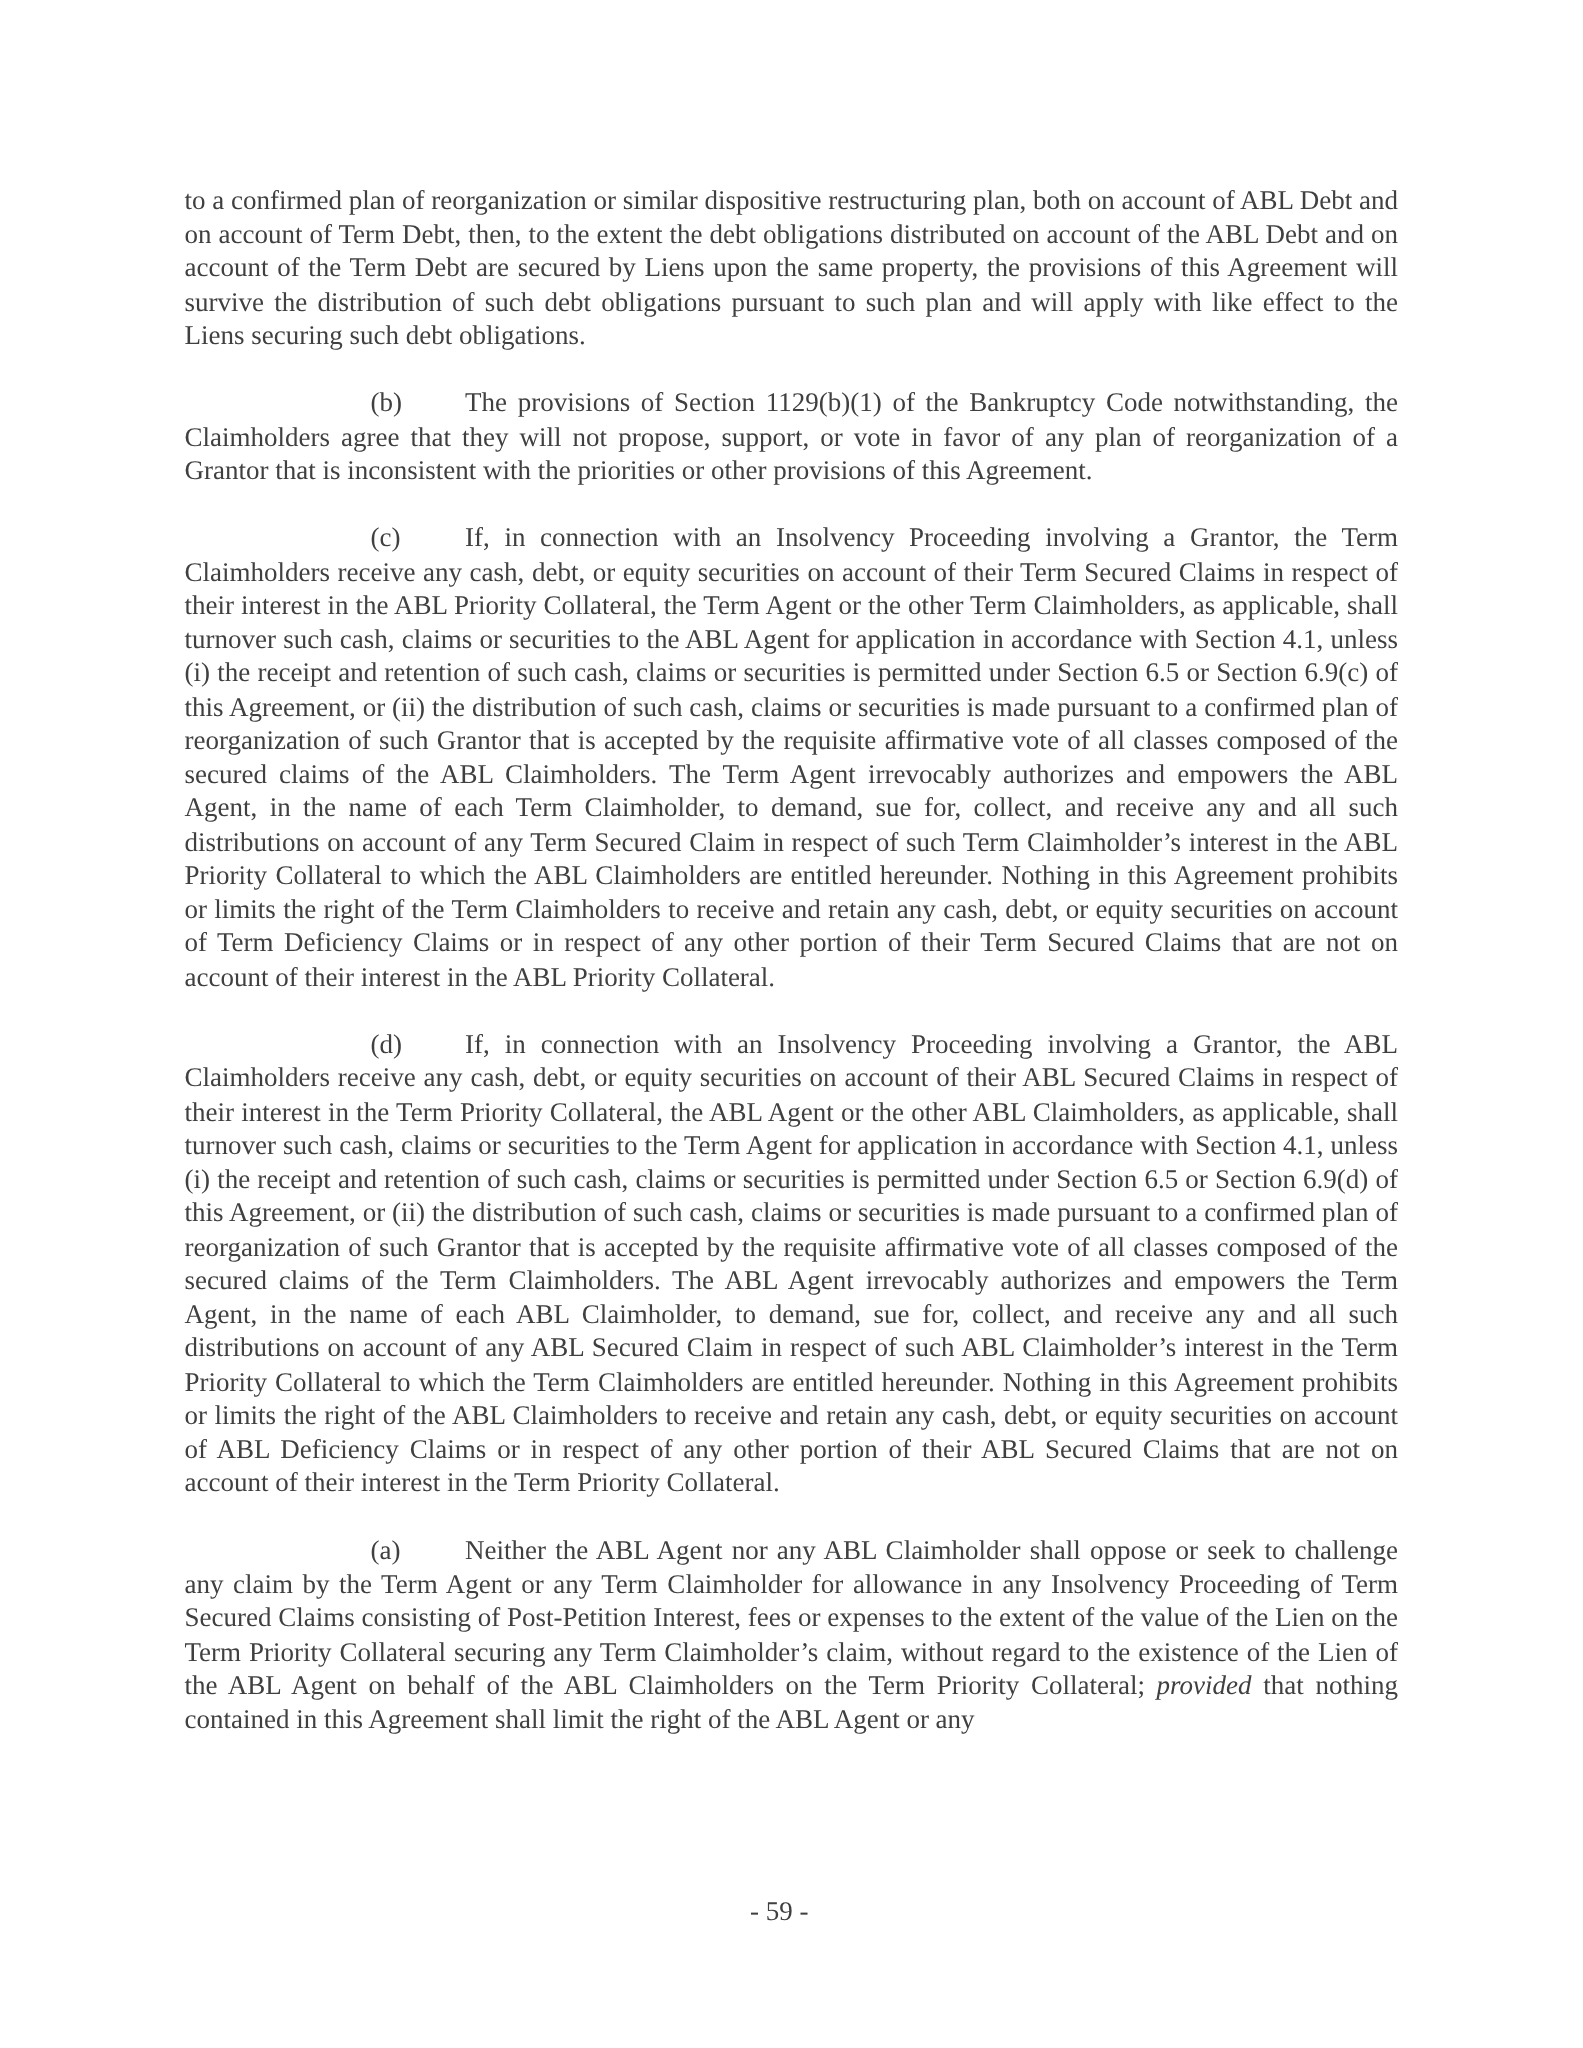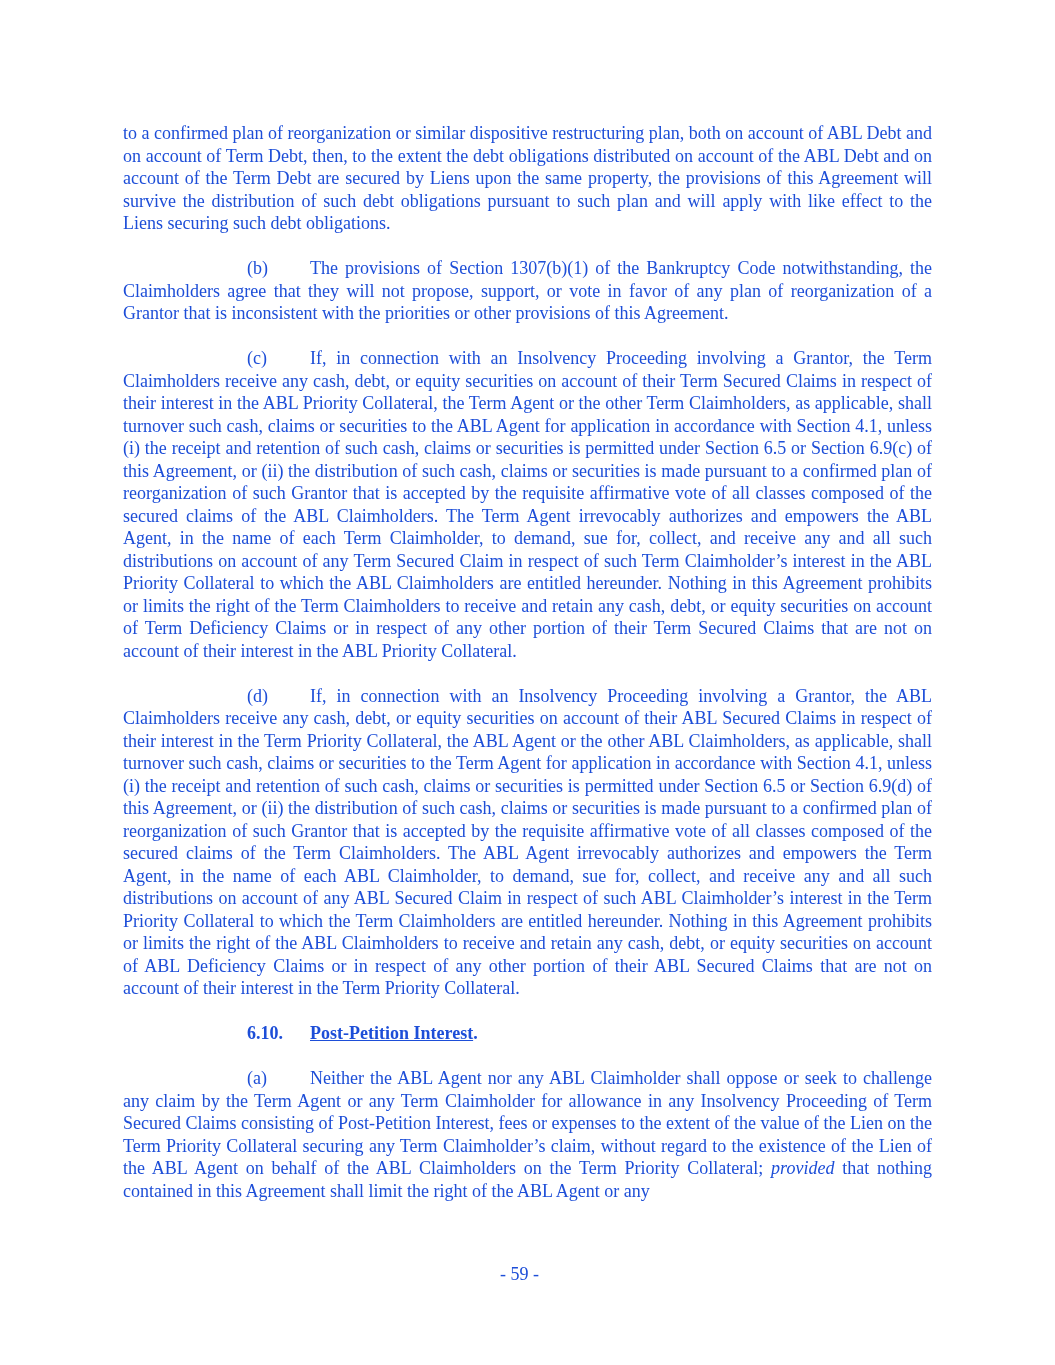--- a/index.html
+++ b/index.html
@@ -5,21 +5,21 @@
   * { margin: 0; padding: 0; box-sizing: border-box; }
   html, body {
     background: #ffffff;
   }
   .page {
     position: relative;
     width: 1055px;
     height: 1365px;
     margin: 0 auto;
     background: #ffffff;
-    color: #1d4ed8;
+    color: #404040;
     font-family: "Liberation Serif", "DejaVu Serif", serif;
     font-size: 18px;
     line-height: 22.5px;
     overflow: hidden;
   }
   .content {
     position: absolute;
     left: 123px;
     top: 122px;
     width: 809px;
@@ -58,26 +58,25 @@
   }
 </style>
 </head>
 <body>
 
 <div class="page">
   <div class="content">
 
     <p class="body-text">to a confirmed plan of reorganization or similar dispositive restructuring plan, both on account of ABL Debt and on account of Term Debt, then, to the extent the debt obligations distributed on account of the ABL Debt and on account of the Term Debt are secured by Liens upon the same property, the provisions of this Agreement will survive the distribution of such debt obligations pursuant to such plan and will apply with like effect to the Liens securing such debt obligations.</p>
 
-    <p class="body-text"><span class="para-label">(b)</span><span>The provisions of Section 1307(b)(1) of the Bankruptcy Code notwithstanding, the Claimholders agree that they will not propose, support, or vote in favor of any plan of reorganization of a Grantor that is inconsistent with the priorities or other provisions of this Agreement.</span></p>
+    <p class="body-text"><span class="para-label">(b)</span><span>The provisions of Section 1129(b)(1) of the Bankruptcy Code notwithstanding, the Claimholders agree that they will not propose, support, or vote in favor of any plan of reorganization of a Grantor that is inconsistent with the priorities or other provisions of this Agreement.</span></p>
 
     <p class="body-text"><span class="para-label">(c)</span><span>If, in connection with an Insolvency Proceeding involving a Grantor, the Term Claimholders receive any cash, debt, or equity securities on account of their Term Secured Claims in respect of their interest in the ABL Priority Collateral, the Term Agent or the other Term Claimholders, as applicable, shall turnover such cash, claims or securities to the ABL Agent for application in accordance with Section 4.1, unless (i) the receipt and retention of such cash, claims or securities is permitted under Section 6.5 or Section 6.9(c) of this Agreement, or (ii) the distribution of such cash, claims or securities is made pursuant to a confirmed plan of reorganization of such Grantor that is accepted by the requisite affirmative vote of all classes composed of the secured claims of the ABL Claimholders. The Term Agent irrevocably authorizes and empowers the ABL Agent, in the name of each Term Claimholder, to demand, sue for, collect, and receive any and all such distributions on account of any Term Secured Claim in respect of such Term Claimholder’s interest in the ABL Priority Collateral to which the ABL Claimholders are entitled hereunder. Nothing in this Agreement prohibits or limits the right of the Term Claimholders to receive and retain any cash, debt, or equity securities on account of Term Deficiency Claims or in respect of any other portion of their Term Secured Claims that are not on account of their interest in the ABL Priority Collateral.</span></p>
 
     <p class="body-text"><span class="para-label">(d)</span><span>If, in connection with an Insolvency Proceeding involving a Grantor, the ABL Claimholders receive any cash, debt, or equity securities on account of their ABL Secured Claims in respect of their interest in the Term Priority Collateral, the ABL Agent or the other ABL Claimholders, as applicable, shall turnover such cash, claims or securities to the Term Agent for application in accordance with Section 4.1, unless (i) the receipt and retention of such cash, claims or securities is permitted under Section 6.5 or Section 6.9(d) of this Agreement, or (ii) the distribution of such cash, claims or securities is made pursuant to a confirmed plan of reorganization of such Grantor that is accepted by the requisite affirmative vote of all classes composed of the secured claims of the Term Claimholders. The ABL Agent irrevocably authorizes and empowers the Term Agent, in the name of each ABL Claimholder, to demand, sue for, collect, and receive any and all such distributions on account of any ABL Secured Claim in respect of such ABL Claimholder’s interest in the Term Priority Collateral to which the Term Claimholders are entitled hereunder. Nothing in this Agreement prohibits or limits the right of the ABL Claimholders to receive and retain any cash, debt, or equity securities on account of ABL Deficiency Claims or in respect of any other portion of their ABL Secured Claims that are not on account of their interest in the Term Priority Collateral.</span></p>
 
-    <p class="section-heading"><span class="heading-number">6.10.</span><span class="heading-title">Post-Petition Interest</span><span>.</span></p>
 
     <p class="body-text"><span class="para-label">(a)</span><span>Neither the ABL Agent nor any ABL Claimholder shall oppose or seek to challenge any claim by the Term Agent or any Term Claimholder for allowance in any Insolvency Proceeding of Term Secured Claims consisting of Post-Petition Interest, fees or expenses to the extent of the value of the Lien on the Term Priority Collateral securing any Term Claimholder’s claim, without regard to the existence of the Lien of the ABL Agent on behalf of the ABL Claimholders on the Term Priority Collateral; </span><span class="italic">provided</span><span> that nothing contained in this Agreement shall limit the right of the ABL Agent or any</span></p>
 
   </div>
 
   <div class="page-number">- 59 -</div>
 </div>
 
 </body></html>

